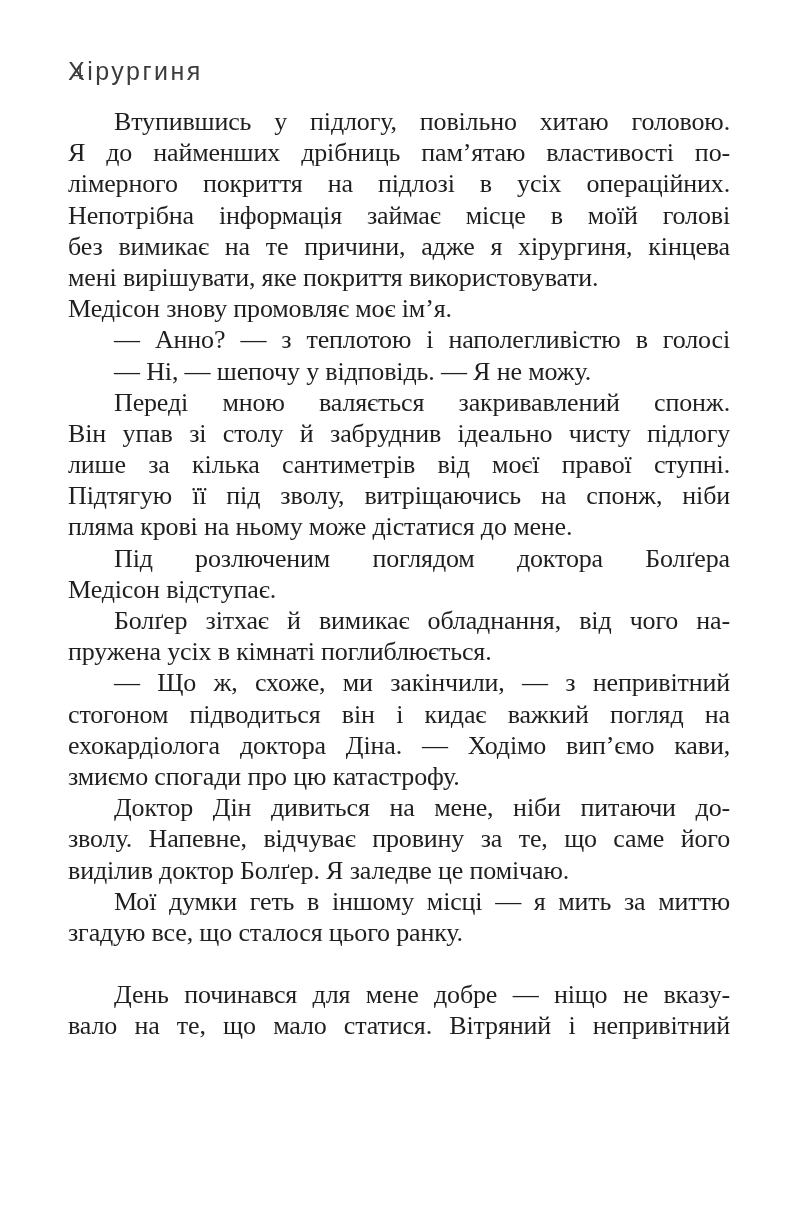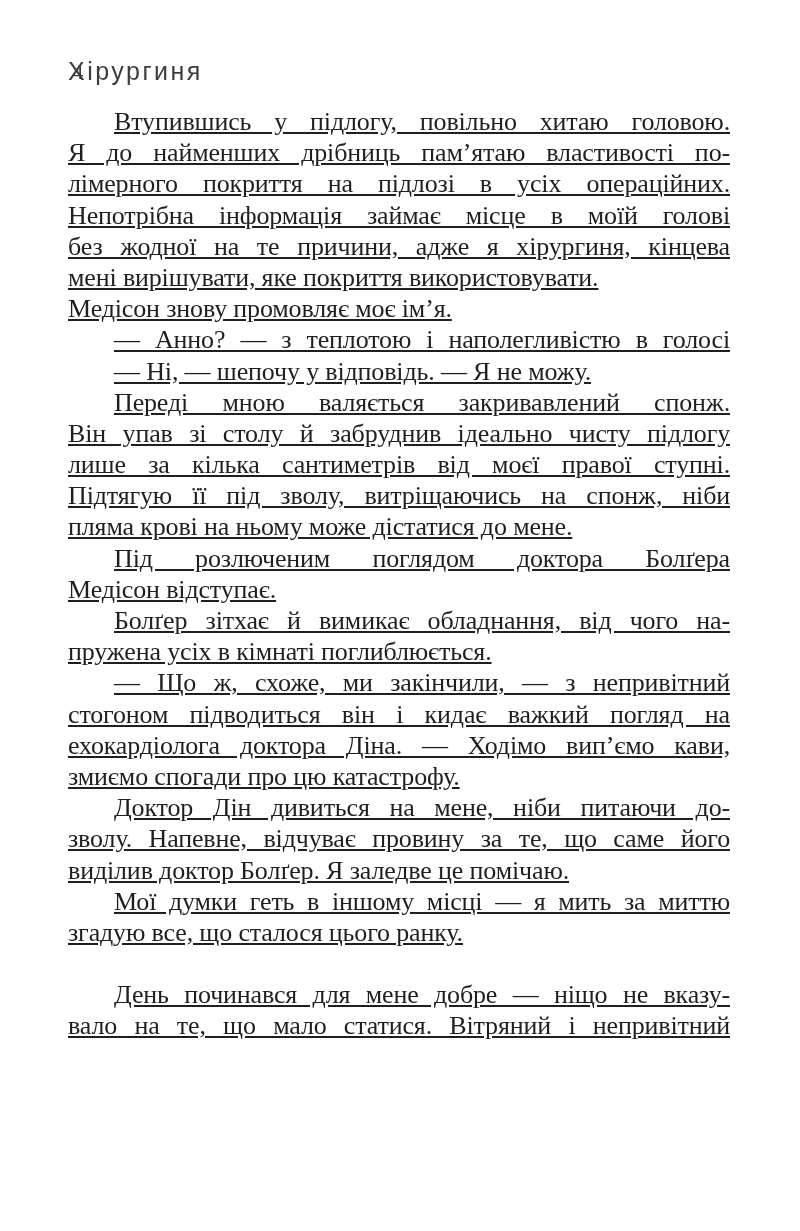--- a/index.html
+++ b/index.html
@@ -37,21 +37,20 @@
   }
   .text-block {
     position: absolute;
     top: 106px;
     left: 68px;
     width: 662px;
     font-family: "Liberation Serif", "DejaVu Serif", serif;
     font-size: 26px;
     letter-spacing: -0.15px;
     color: var(--text-color, #1f1f1f);
-    text-decoration: underline;
   }
   .paragraph { margin: 0; }
   .line {
     line-height: 31.2px;
     height: 31.2px;
     overflow: hidden;
     text-align: justify;
     text-align-last: justify;
     white-space: normal;
   }
@@ -73,21 +72,21 @@
   <div class="page-header">
     <span class="page-num">4</span>
     <span class="running-title">Хірургиня</span>
   </div>
   <div class="text-block">
       <div class="paragraph">
         <div class="line first">Втупившись у підлогу, повільно хитаю головою.</div>
         <div class="line">Я до найменших дрібниць пам’ятаю властивості по-</div>
         <div class="line">лімерного покриття на підлозі в усіх операційних.</div>
         <div class="line">Непотрібна інформація займає місце в моїй голові</div>
-        <div class="line">без жодної на те причини, адже я хірургиня, кінцева</div>
+        <div class="line">без вимикає на те причини, адже я хірургиня, кінцева</div>
         <div class="line last">мені вирішувати, яке покриття використовувати.</div>
       </div>
       <div class="paragraph">
         <div class="line last">Медісон знову промовляє моє ім’я.</div>
         <div class="line first">— Анно? — з теплотою і наполегливістю в голосі</div>
       </div>
       <div class="paragraph">
         <div class="line first last">— Ні, — шепочу у відповідь. — Я не можу.</div>
       </div>
       <div class="paragraph">

